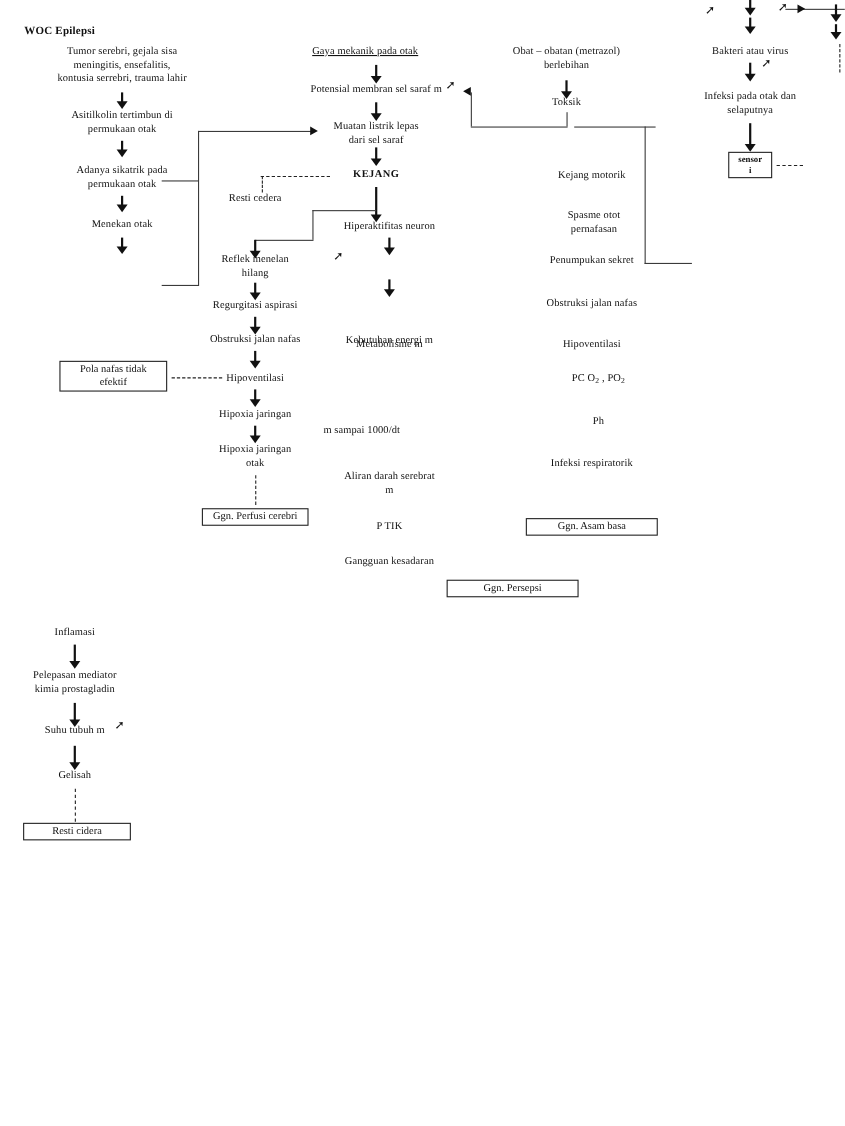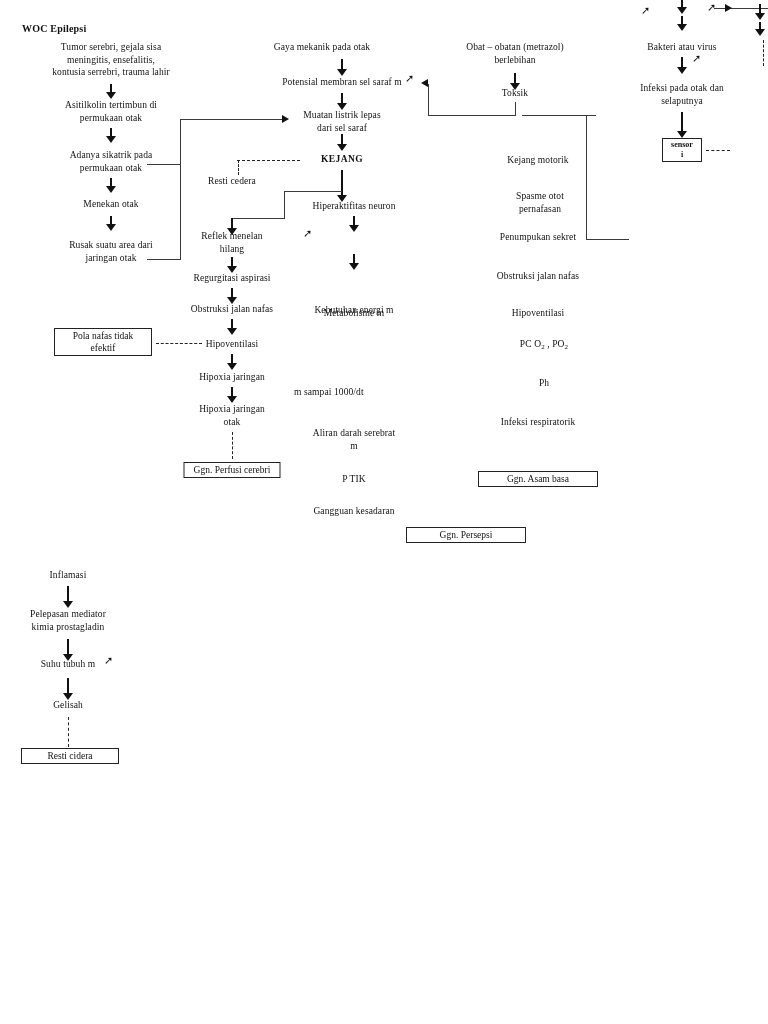--- a/index.html
+++ b/index.html
@@ -101,30 +101,28 @@
 permukaan otak</div>
   <div class="arrow" style="left:111px;top:178px;">
      <div class="stem" style="height:10px;"></div>
       <div class="head" style="top:8px;"></div>
   </div>
   <div class="node" style="left:111px;top:198px;width:150px;">Menekan otak</div>
   <div class="arrow" style="left:111px;top:216px;">
      <div class="stem" style="height:10px;"></div>
       <div class="head" style="top:8px;"></div>
   </div>
-  <div class="node" style="left:111px;top:239px;width:150px;">Rusak suatu area dari
-jaringan otak</div>
 
   <div class="ln h" style="left:147px;top:164px;width:33px;"></div>
   <div class="ln h" style="left:147px;top:259px;width:33px;"></div>
   <div class="ln v" style="left:180px;top:119px;height:141px;"></div>
   <div class="ln h" style="left:180px;top:119px;width:104px;"></div>
   <div class="ahead-r" style="left:282px;top:114.5px;"></div>
 
-  <div class="node" style="left:322px;top:41px;width:190px;">Gaya mekanik pada otak</div>
+  <div class="node" style="left:332px;top:41px;width:190px;text-decoration:underline;">Gaya mekanik pada otak</div>
   <div class="arrow" style="left:342px;top:59px;">
      <div class="stem" style="height:12px;"></div>
       <div class="head" style="top:10px;"></div>
   </div>
   <div class="node" style="left:342px;top:76px;width:220px;">Potensial membran sel saraf m</div>
   <div class="diag" style="left:405px;top:73px;">➚</div>
   <div class="arrow" style="left:342px;top:93px;">
      <div class="stem" style="height:12px;"></div>
       <div class="head" style="top:10px;"></div>
   </div>

